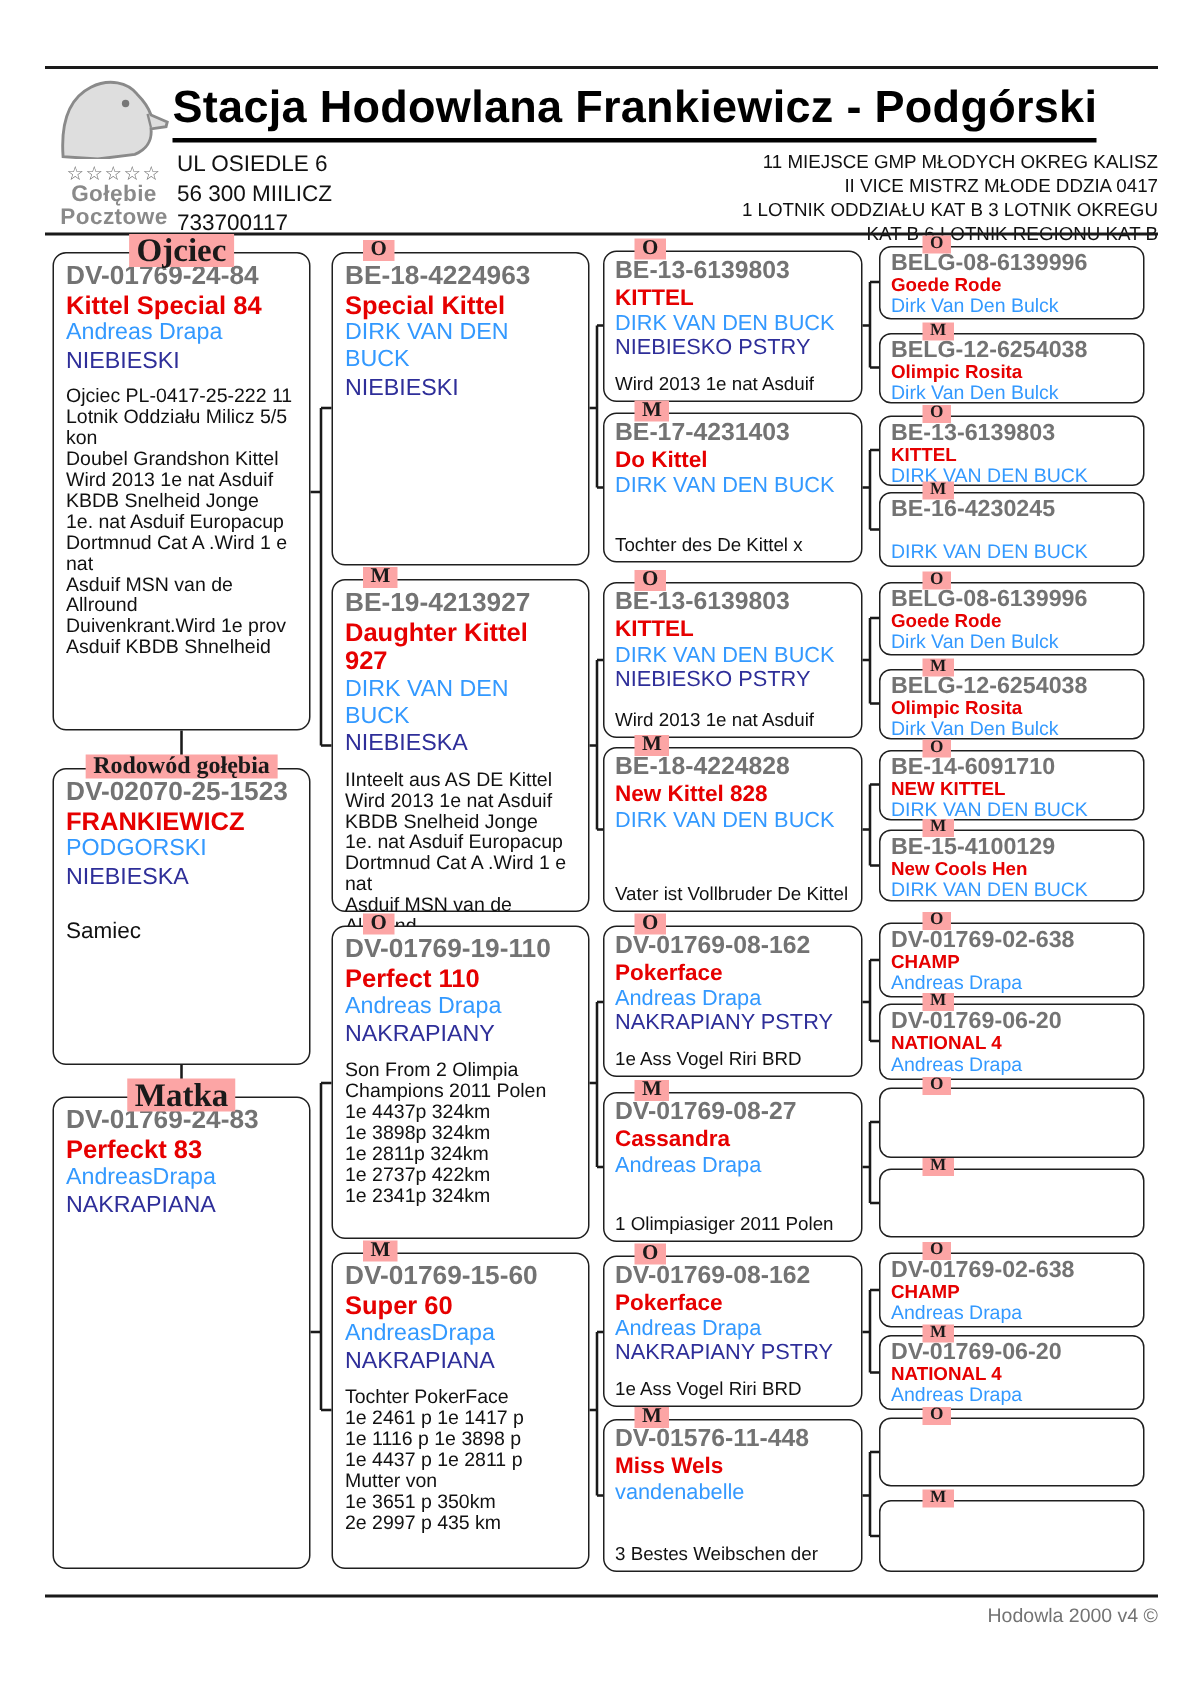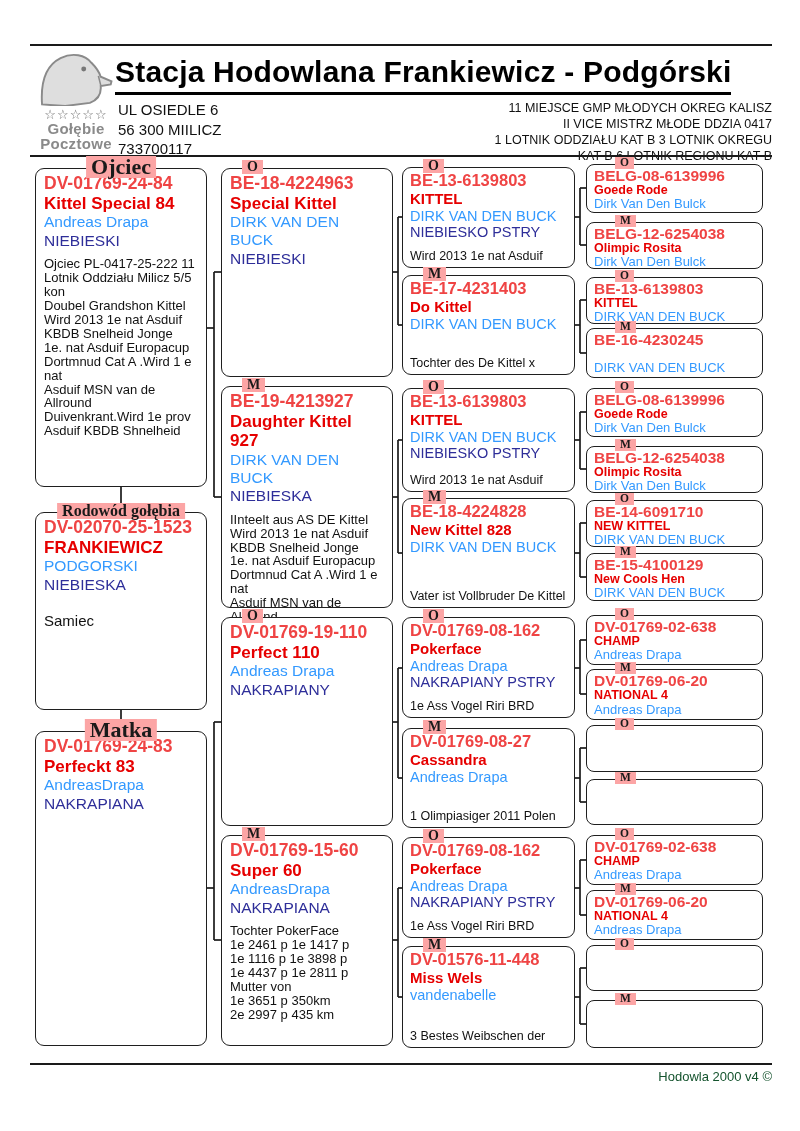--- a/index.html
+++ b/index.html
@@ -16,37 +16,37 @@
   .logoline{font-weight:bold;font-size:15px;color:#8a8a8a;line-height:1.02;letter-spacing:.3px;}
   .node{position:absolute;box-sizing:border-box;border:1.7px solid #1f1f1f;border-radius:9px;
         background:#fff;display:flex;flex-direction:column;padding:4px 8px;}
   .tag{position:absolute;background:#fca5a5;padding:0 5px;font-family:"Liberation Serif",serif;
        font-weight:bold;color:#1a1a1a;line-height:1;}
   .tag.center{left:50%;transform:translateX(-50%);}
   .tag.big{font-size:22px;top:-13px;}
   .tag.med{font-size:16px;top:-10px;white-space:nowrap;}
   .tag.sm{font-size:14px;top:-9px;left:20px;}
   .tag.xs{font-size:11.5px;top:-8px;left:28px;}
-  .ring{font-weight:bold;font-size:17.5px;line-height:1.18;color:#ef4444;}
+  .ring{font-weight:bold;font-size:17.5px;line-height:1.18;color:#737373;}
   .pname{font-weight:bold;font-size:17px;line-height:1.15;color:var(--red,#e60000);}
   .owner{font-size:15.5px;line-height:1.15;color:var(--blue,#3399ff);}
   .plum{font-size:15.5px;line-height:1.25;color:var(--navy,#2e2e99);}
   .desc{font-size:13px;line-height:1.07;white-space:pre-line;margin-top:7px;color:#111;}
   .g1s .desc{font-size:15px;margin-top:19px;}
   .g3{padding:3px 7px;}
   .g3 .ring{font-size:16.5px;}
   .g3 .pname{font-size:15px;}
   .g3 .owner{font-size:14.5px;}
   .g3 .plum{font-size:14.5px;line-height:1.2;}
   .g3 .desc{font-size:12.5px;margin-top:auto;padding-bottom:1px;}
   .g4{padding:2px 7px;border-radius:8px;}
   .g4 .ring{font-size:15.5px;line-height:1.1;}
   .g4 .pname{font-size:12.5px;line-height:1.08;min-height:13px;}
   .g4 .owner{font-size:13px;line-height:1.1;}
-  .footer-text{position:absolute;right:28px;top:1069px;font-size:13px;color:#14532d;}
+  .footer-text{position:absolute;right:28px;top:1069px;font-size:13px;color:#737373;}
   #connectors{position:absolute;left:0;top:0;pointer-events:none;}
 </style>
 </head>
 <body>
 
 <div id="page">
 
   <div class="rule" style="left:30px;top:44px;width:742px"></div>
 
   <div id="logo">
@@ -194,20 +194,27 @@
 Asduif MSN van de Allround
 Duivenkrant. Wird 1e prov
 Asduif KBDB Shnelheid</div>
   </div>
   <div class="node g2" style="left:221px;top:617px;width:172px;height:209px">
     <span class="tag sm">O</span>
     <div class="ring">DV-01769-19-110</div>
     <div class="pname">Perfect 110</div>
     <div class="owner">Andreas Drapa</div>
     <div class="plum">NAKRAPIANY</div>
+    <div class="desc">Son From 2 Olimpia
+Champions 2011 Polen
+1e  4437p  324km
+1e 3898p   324km
+1e 2811p   324km
+1e 2737p  422km
+1e 2341p  324km</div>
   </div>
   <div class="node g2" style="left:221px;top:835px;width:172px;height:211px">
     <span class="tag sm">M</span>
     <div class="ring">DV-01769-15-60</div>
     <div class="pname">Super 60</div>
     <div class="owner">AndreasDrapa</div>
     <div class="plum">NAKRAPIANA</div>
     <div class="desc">Tochter PokerFace
 1e 2461 p   1e 1417 p
 1e 1116 p   1e 3898 p

